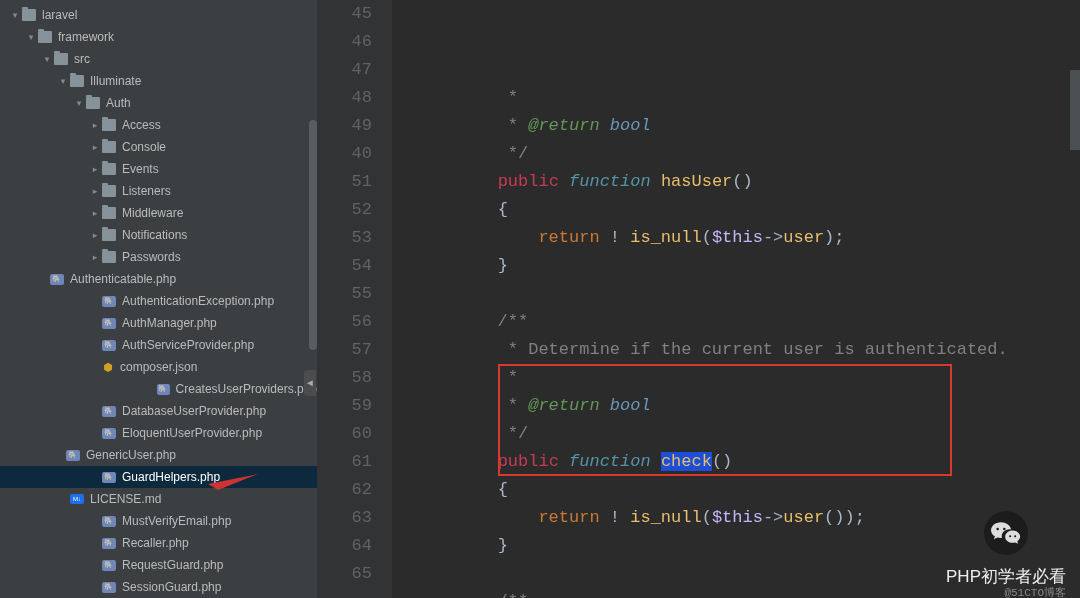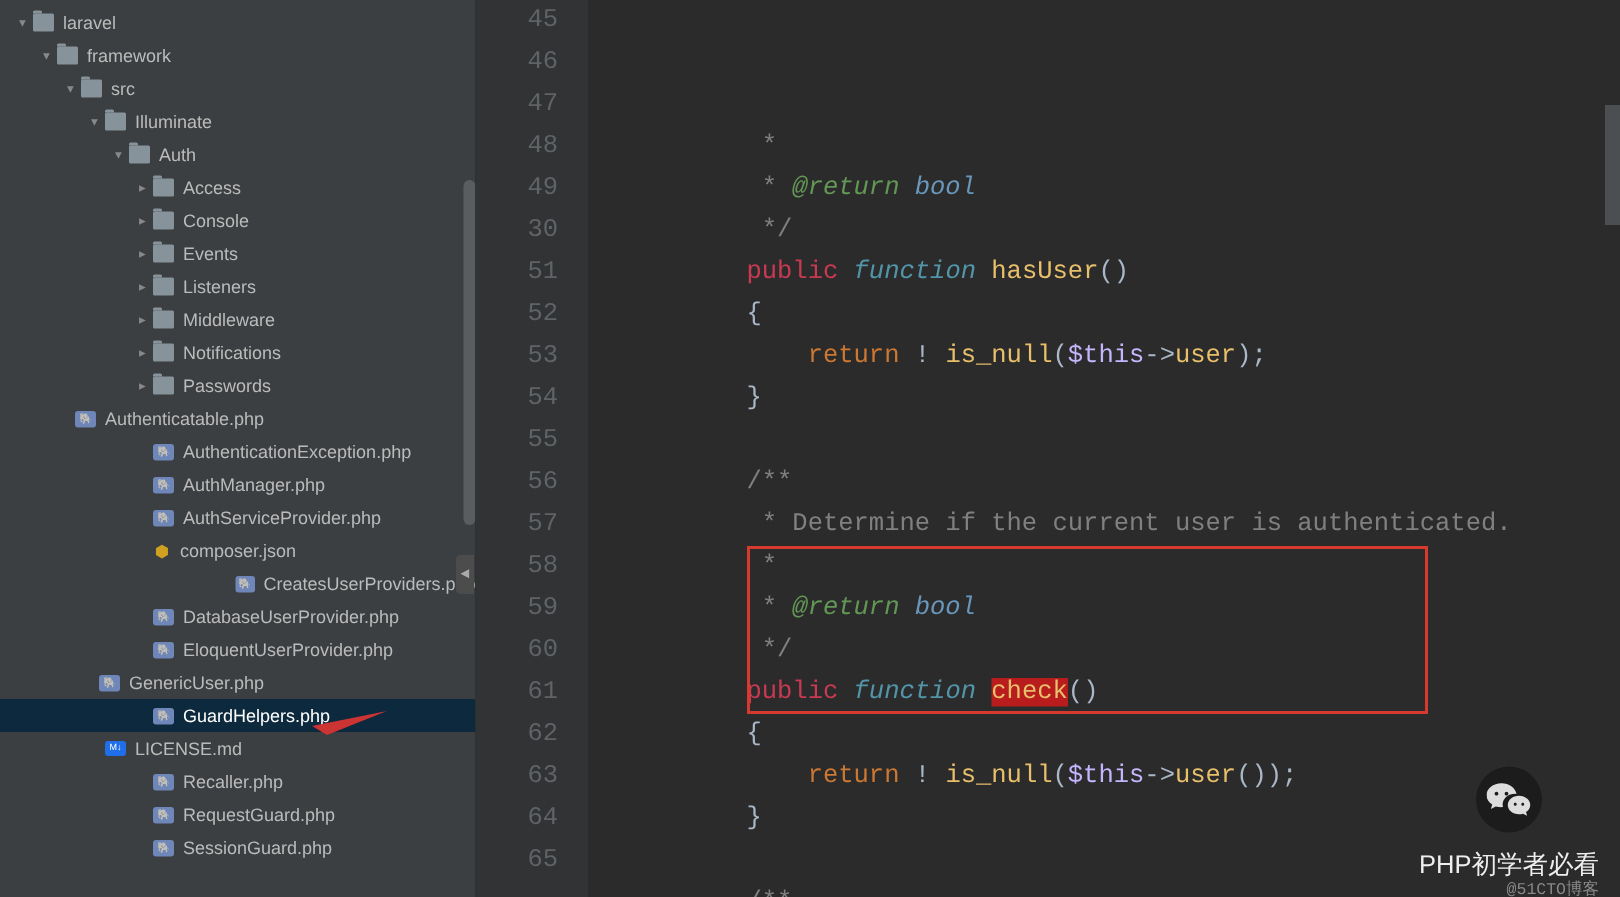--- a/index.html
+++ b/index.html
@@ -31,21 +31,21 @@
 .k-func { color:#5294a8; font-style:italic; }
 .k-ret { color:#cc7832; }
 .ident { color:#e8bf6a; }
 .call { color:#e8bf6a; }
 .var { color:#c4b5fd; }
 .op { color:#a9b7c6; }
 .punct { color:#a9b7c6; }
 .cmt { color:#808080; }
 .tag { color:#629755; font-style:italic; }
 .tagtype { color:#6897bb; font-style:italic; }
-.fn-hl { background:#b91c1c; color:#e8bf6a; }
+.fn-hl { background:#1d4ed8; color:#e8bf6a; }
 .brace { color:#a9b7c6; }
 .redbox { position:absolute; border:2px solid #d63a2f; pointer-events:none; }
 .collapse-knob { position:absolute; left:-13px; top:370px; width:12px; height:26px; background:#4c4c4c; border-radius:3px 0 0 3px; display:flex; align-items:center; justify-content:center; color:#aaa; font-size:10px; cursor:pointer; }
 
 
 .watermark { position:absolute; right:14px; bottom:10px; display:flex; align-items:center; gap:10px; font-family: Arial, sans-serif; pointer-events:none;flex-direction:column; }
 .wm-bubble { width:44px; height:44px; background:rgba(0,0,0,0.35); border-radius:50%; display:flex; align-items:center; justify-content:center; }
 .wm-bubble svg { width:30px; height:26px; fill:#ddd; }
 .wm-text { font-size:17px; color:#eee; }
 .wm-sub { position:absolute; right:14px; bottom:-2px; font-size:11px; color:#888; }
@@ -172,20 +172,25 @@
         <span class="php-icon">🐘</span>
         <span>GuardHelpers.php</span>
       </div>
       <div class="arrow-annot" style="left: 200px; top: 472px;"><svg width="60" height="20">
           <path d="M58 2 L8 12 L18 6 L8 12 L18 18 Z"></path>
         </svg></div>
       <div class="tree-item" style="padding-left: 56px; text-align: right;">
         <span class="tree-chevron"></span>
         <span class="md-icon">M↓</span>
         <span>LICENSE.md</span>
+      </div>
+      <div class="tree-item" style="padding-left: 88px;">
+        <span class="tree-chevron"></span>
+        <span class="php-icon">🐘</span>
+        <span>MustVerifyEmail.php</span>
       </div>
       <div class="tree-item" style="padding-left: 88px;">
         <span class="tree-chevron"></span>
         <span class="php-icon">🐘</span>
         <span>Recaller.php</span>
       </div>
       <div class="tree-item" style="padding-left: 88px;">
         <span class="tree-chevron"></span>
         <span class="php-icon">🐘</span>
         <span>RequestGuard.php</span>
@@ -198,21 +203,21 @@
     </div>
 
   <div class="editor">
     <div class="collapse-knob">◄</div>
     <div class="gutter" id="gutter">
         <div>45</div>
         <div>46</div>
         <div>47</div>
         <div>48</div>
         <div>49</div>
-        <div>30</div>
+        <div>40</div>
         <div>51</div>
         <div>52</div>
         <div>53</div>
         <div>54</div>
         <div>55</div>
         <div>56</div>
         <div>57</div>
         <div>58</div>
         <div>59</div>
         <div>60</div>

